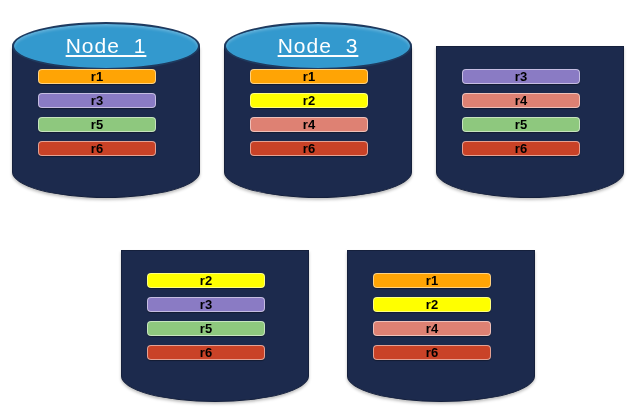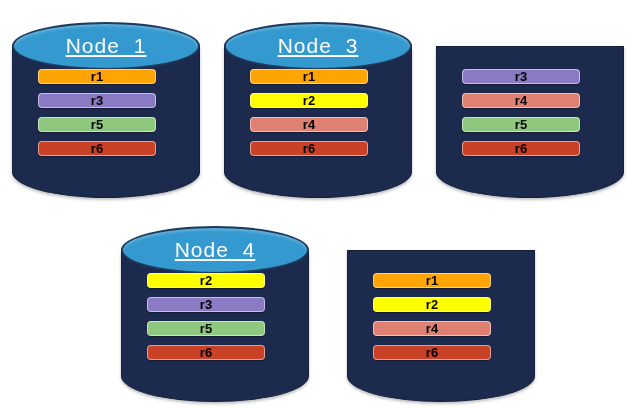--- a/index.html
+++ b/index.html
@@ -148,23 +148,20 @@
         <span class="bar-label">r5</span>
       </div>
       <div class="bar" style="background: rgb(201, 66, 39);">
         <span class="bar-label">r6</span>
       </div>
     </div>
   </div>
 
   <div class="cylinder pos-n4">
     <div class="cyl-body"></div>
-    <div class="cyl-top">
-      <span class="node-label">Node 4</span>
-    </div>
     <div class="bars">
       <div class="bar" style="background: rgb(255, 255, 0);">
         <span class="bar-label">r2</span>
       </div>
       <div class="bar" style="background: rgb(138, 123, 196);">
         <span class="bar-label">r3</span>
       </div>
       <div class="bar" style="background: rgb(142, 200, 126);">
         <span class="bar-label">r5</span>
       </div>

